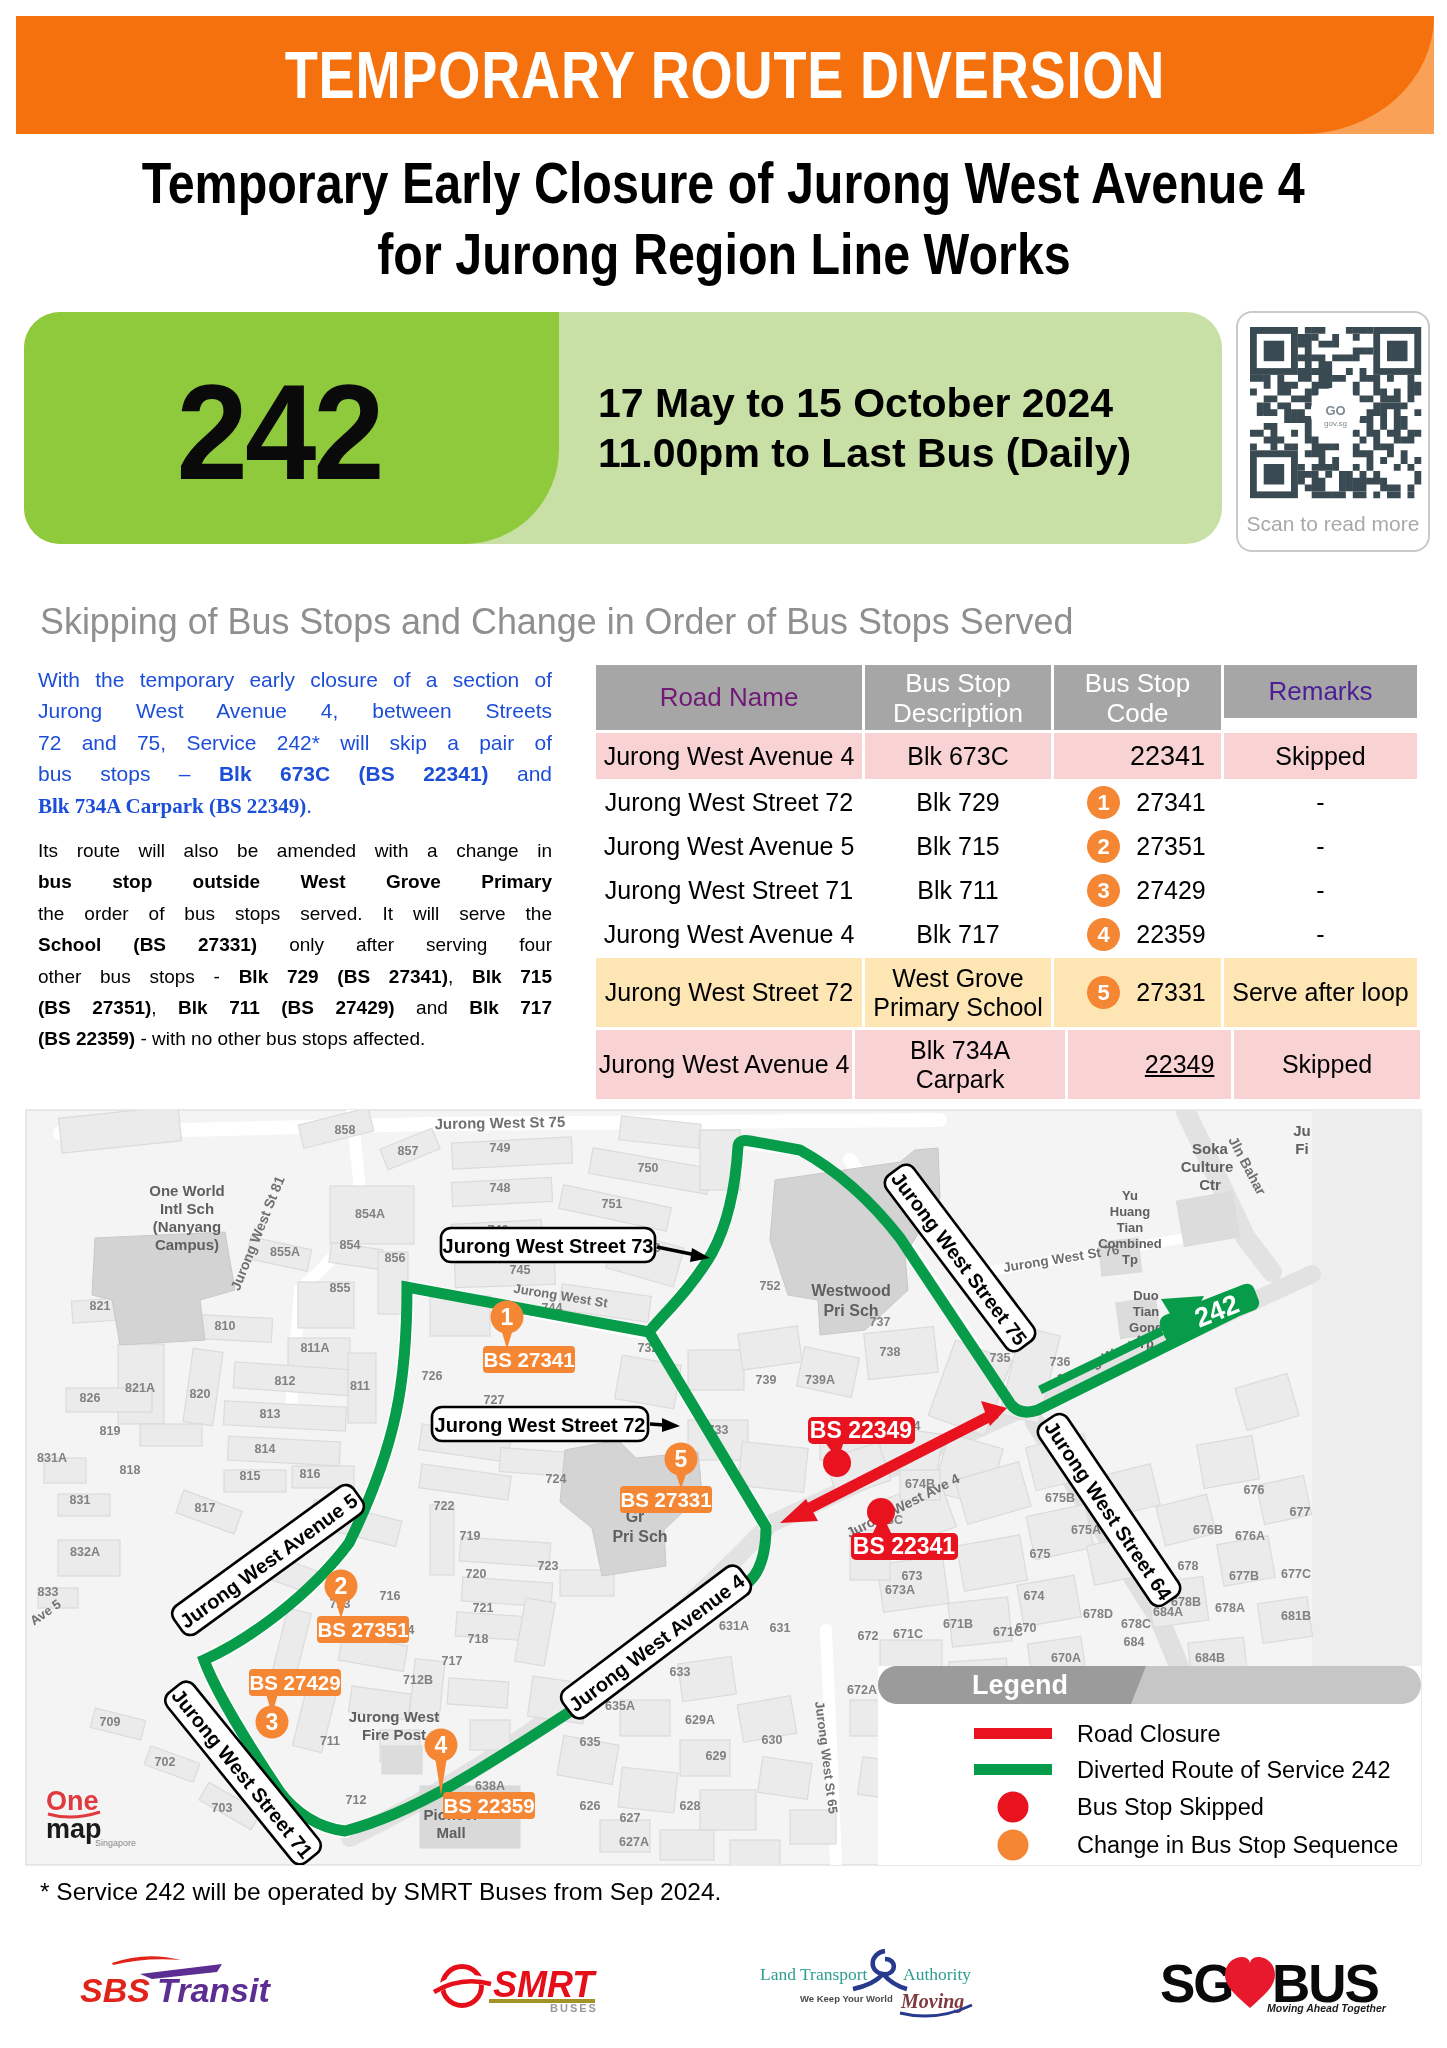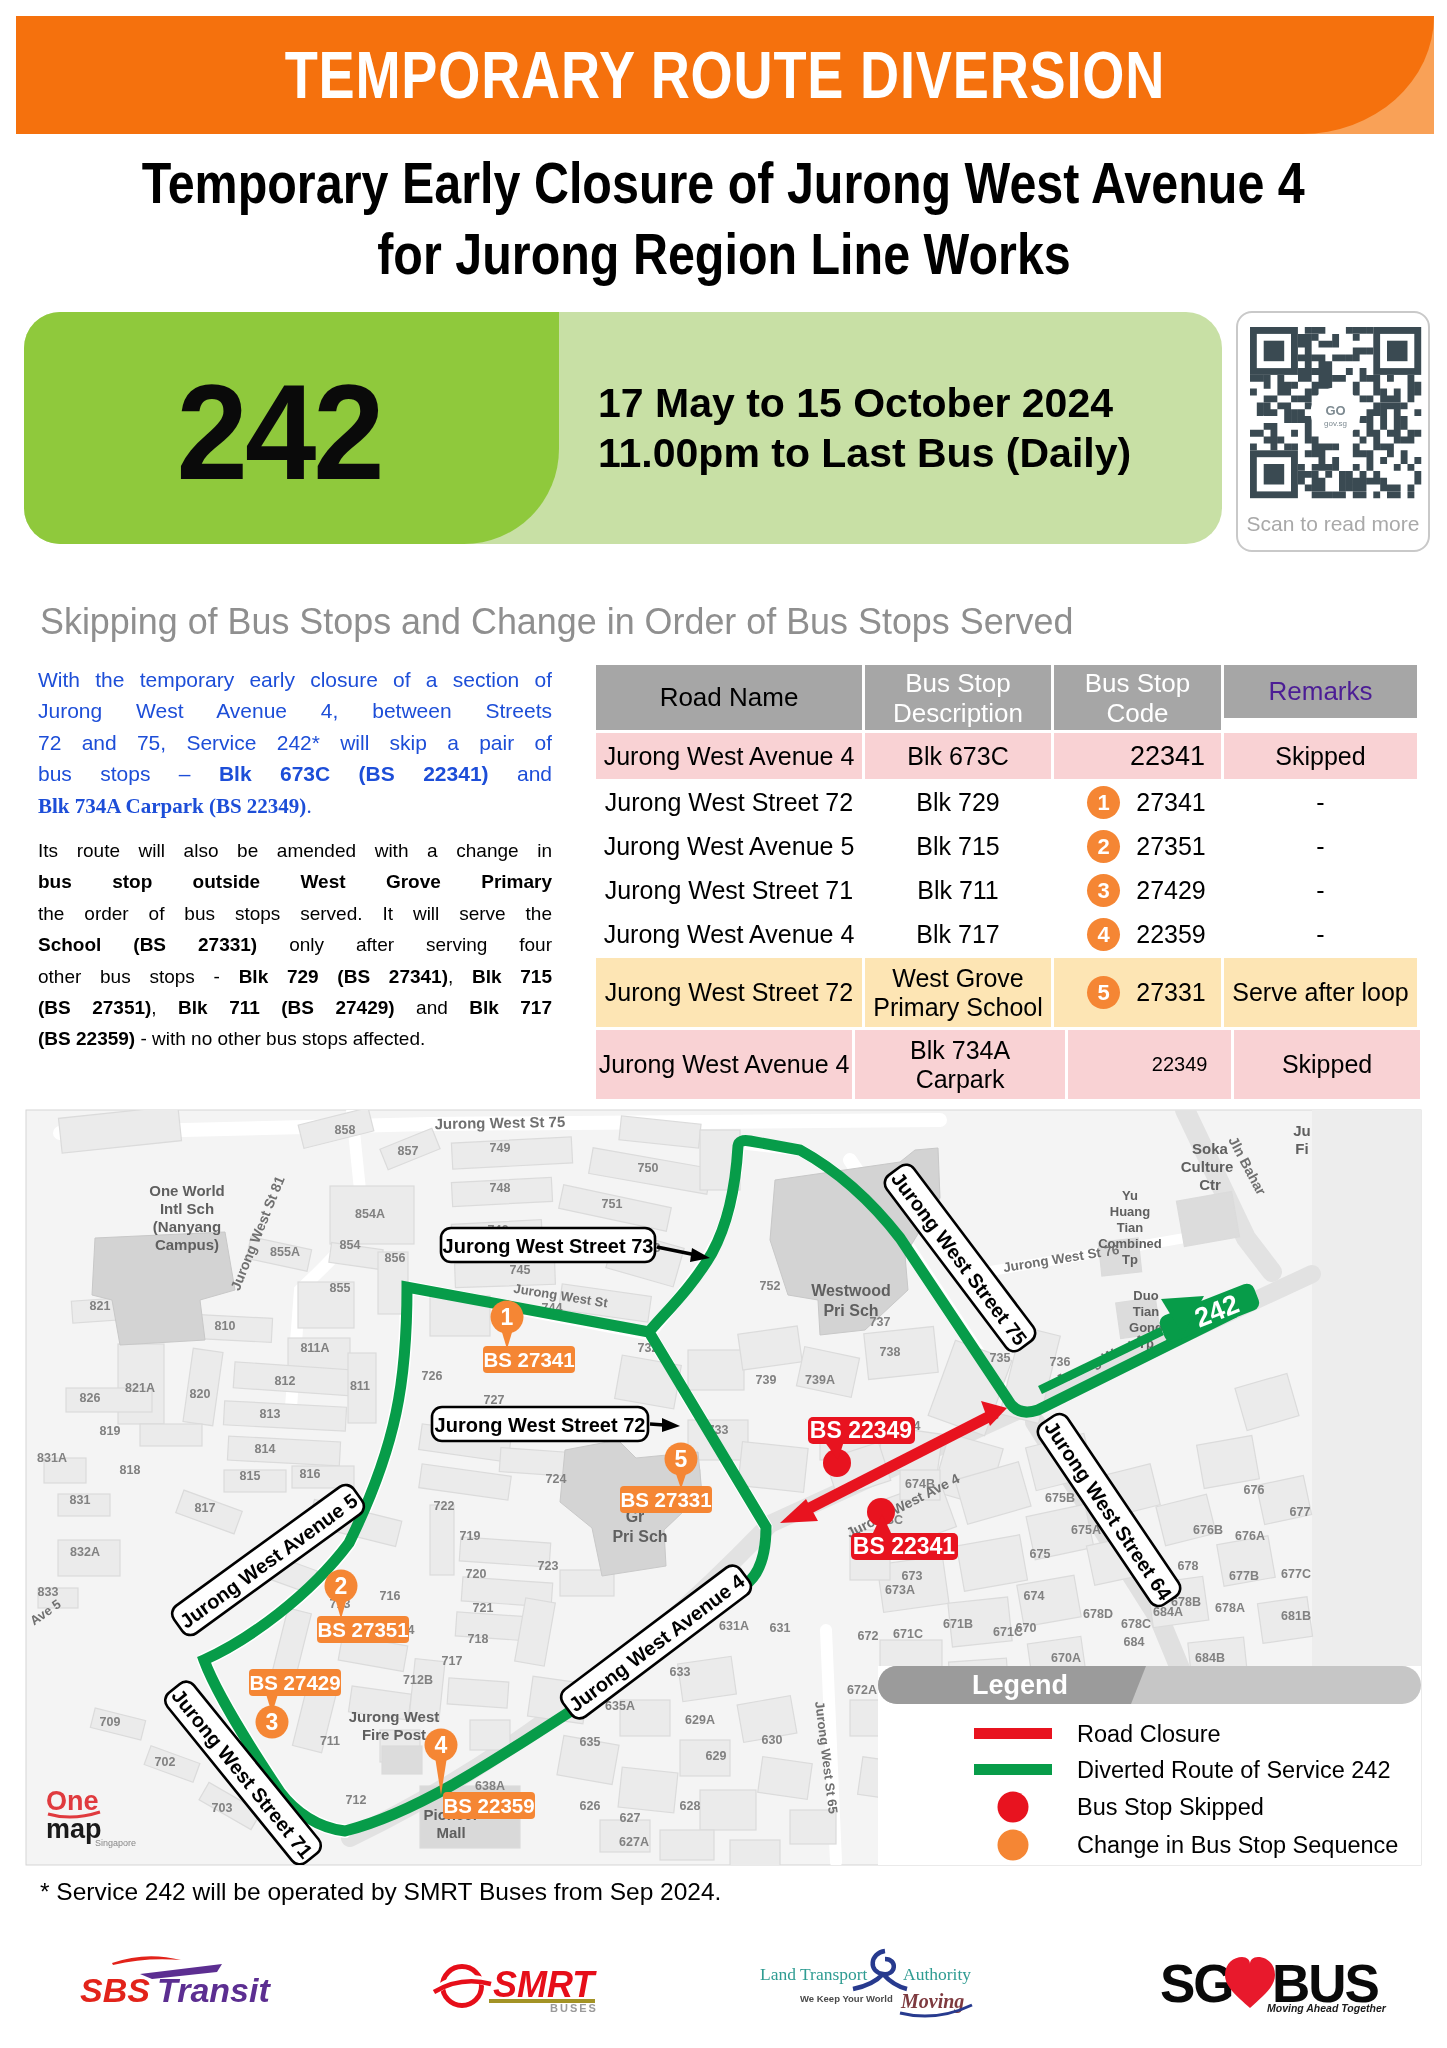--- a/index.html
+++ b/index.html
@@ -63,21 +63,21 @@
     <div style="text-align:justify;text-align-last:justify;height:31.4px;overflow:hidden;">Its route will also be amended with a change in</div>
     <div style="text-align:justify;text-align-last:justify;height:31.4px;overflow:hidden;"><b>bus stop outside West Grove Primary</b></div>
     <div style="text-align:justify;text-align-last:justify;height:31.4px;overflow:hidden;">the order of bus stops served. It will serve the</div>
     <div style="text-align:justify;text-align-last:justify;height:31.4px;overflow:hidden;"><b>School (BS 27331)</b> only after serving four</div>
     <div style="text-align:justify;text-align-last:justify;height:31.4px;overflow:hidden;">other bus stops - <b>Blk 729 (BS 27341)</b>, <b>Blk 715</b></div>
     <div style="text-align:justify;text-align-last:justify;height:31.4px;overflow:hidden;"><b>(BS 27351)</b>, <b>Blk 711 (BS 27429)</b> and <b>Blk 717</b></div>
     <div style="text-align:left;height:31.4px;"><b>(BS 22359)</b> - with no other bus stops affected.</div>
   </div>
 <div class="abs" style="left:596px;top:665px;width:824px;">
     <div style="display:flex;gap:3px;margin-bottom:3px;">
-      <div style="display:flex;align-items:center;justify-content:center;text-align:center;width:266px;height:65px;background:#A6A6A6;color:#000000;font-size:26px;">Road Name</div>
+      <div style="display:flex;align-items:center;justify-content:center;text-align:center;width:266px;height:65px;background:#A6A6A6;color:#701a75;font-size:26px;">Road Name</div>
       <div style="display:flex;align-items:center;justify-content:center;text-align:center;width:186px;height:65px;background:#A6A6A6;color:#fff;font-size:26px;line-height:30px;">Bus Stop<br>Description</div>
       <div style="display:flex;align-items:center;justify-content:center;text-align:center;width:167px;height:65px;background:#A6A6A6;color:#fff;font-size:26px;line-height:30px;">Bus Stop<br>Code</div>
       <div style="display:flex;align-items:center;justify-content:center;text-align:center;width:193px;height:53px;background:#A6A6A6;color:#4c1d95;font-size:26px;">Remarks</div>
     </div>
     <div style="display:flex;gap:3px;margin-bottom:3px;">
       <div style="display:flex;align-items:center;justify-content:center;text-align:center;width:266px;height:46px;background:#F9D2D4;font-size:25px;">Jurong West Avenue 4</div>
       <div style="display:flex;align-items:center;justify-content:center;text-align:center;width:186px;height:46px;background:#F9D2D4;font-size:25px;line-height:29px;">Blk 673C</div>
       <div style="display:flex;align-items:center;justify-content:center;text-align:center;width:167px;height:46px;background:#F9D2D4;padding-left:60px;">
         <span style="font-size:27px;">22341</span>
       </div>
@@ -125,21 +125,21 @@
       <div style="display:flex;align-items:center;justify-content:center;text-align:center;width:167px;height:69px;background:#FDE5B4;padding-left:18px;">
         <span style="display:inline-block;width:33px;height:33px;border-radius:50%;background:#F58634;color:#fff;font-weight:bold;font-size:22px;line-height:33px;text-align:center;vertical-align:middle;margin-right:16px;">5</span>
         <span style="font-size:25px;">27331</span>
       </div>
       <div style="display:flex;align-items:center;justify-content:center;text-align:center;width:193px;height:69px;background:#FDE5B4;font-size:25px;">Serve after loop</div>
     </div>
     <div style="display:flex;gap:3px;margin-bottom:3px;">
       <div style="display:flex;align-items:center;justify-content:center;text-align:center;width:266px;height:69px;background:#F9D2D4;font-size:25px;">Jurong West Avenue 4</div>
       <div style="display:flex;align-items:center;justify-content:center;text-align:center;width:218px;height:69px;background:#F9D2D4;font-size:25px;line-height:29px;">Blk 734A<br>Carpark</div>
       <div style="display:flex;align-items:center;justify-content:center;text-align:center;width:167px;height:69px;background:#F9D2D4;padding-left:60px;">
-        <span style="font-size:20px;">22349</span>
+        <span style="font-size:25px;text-decoration:underline;">22349</span>
       </div>
       <div style="display:flex;align-items:center;justify-content:center;text-align:center;width:193px;height:69px;background:#F9D2D4;font-size:25px;">Skipped</div>
     </div>
   </div>
 <svg class="abs" style="left:0;top:0;" width="1447" height="2048" viewBox="0 0 1447 2048" font-family="Liberation Sans, sans-serif">
 <defs>
       <clipPath id="mapclip">
         <rect x="26" y="1110" width="1395" height="755"></rect>
       </clipPath>
     </defs>

